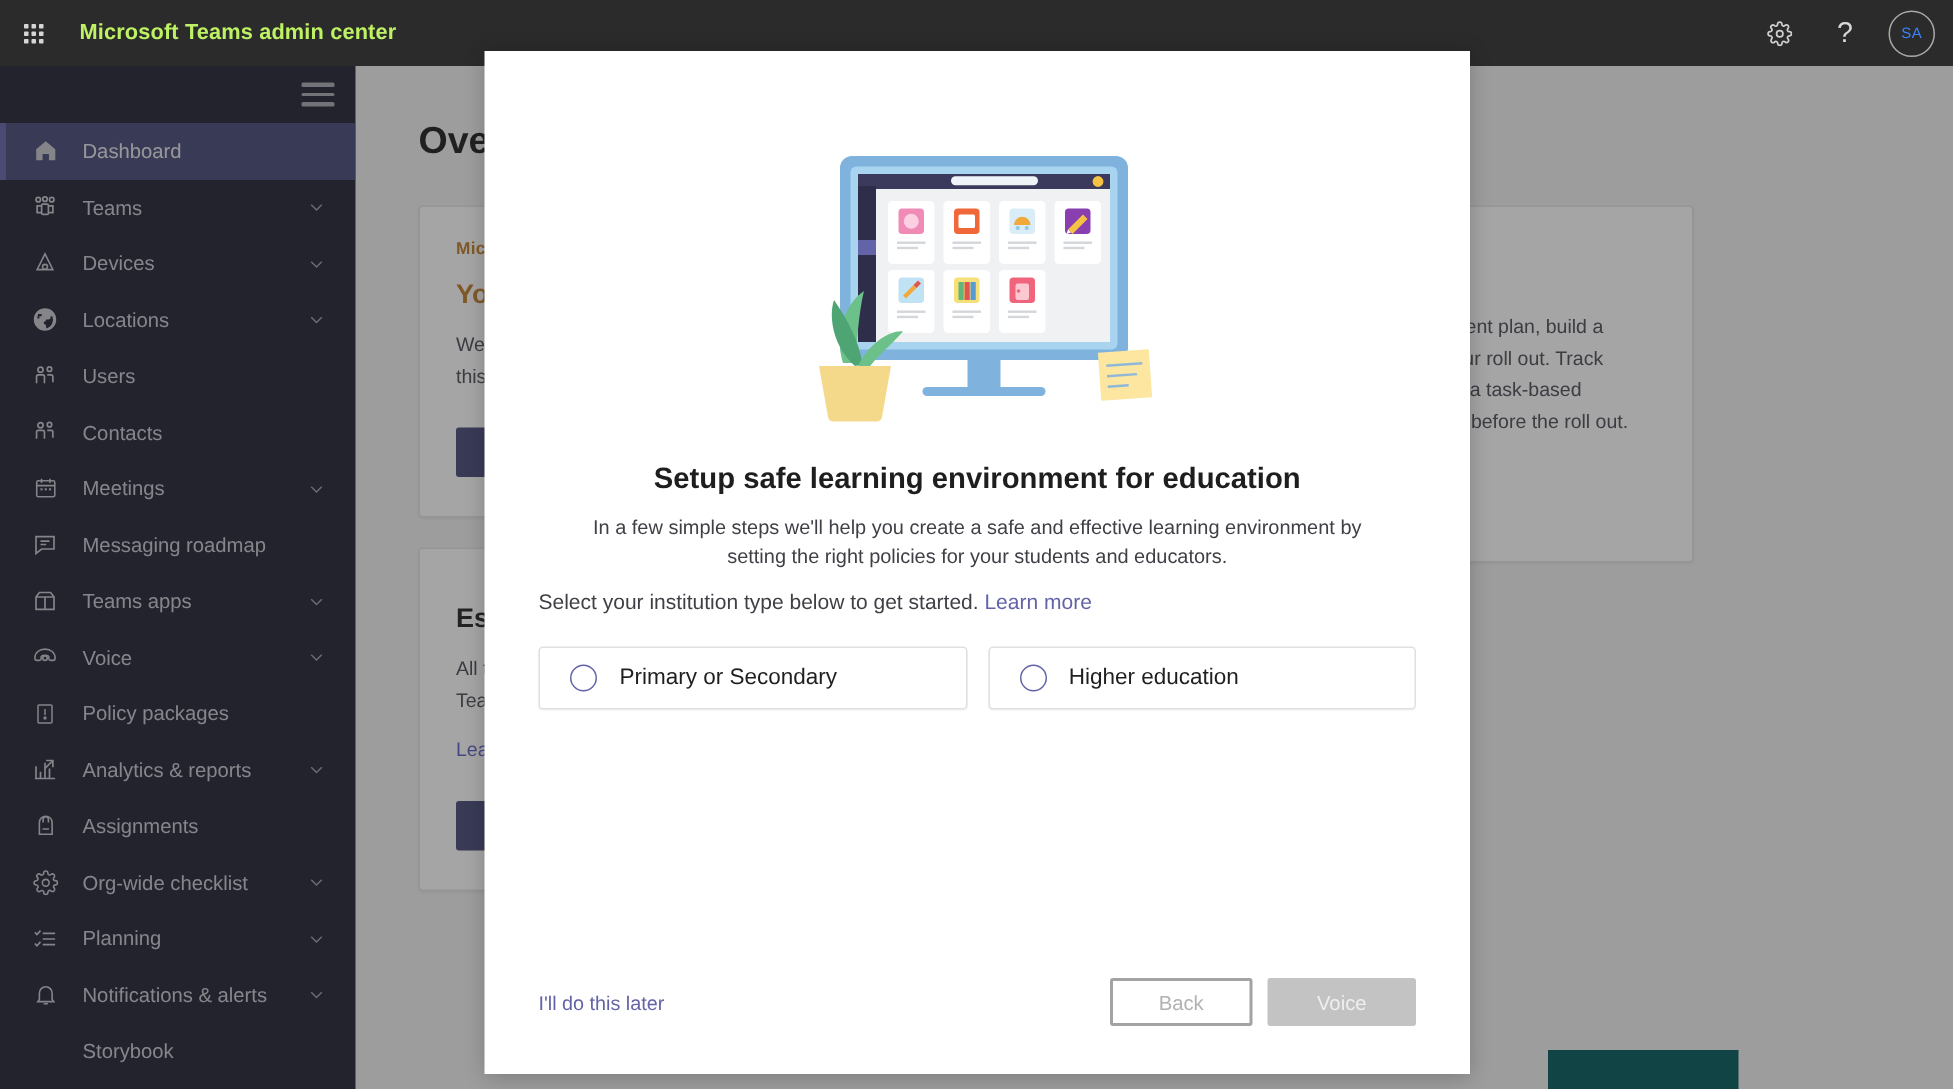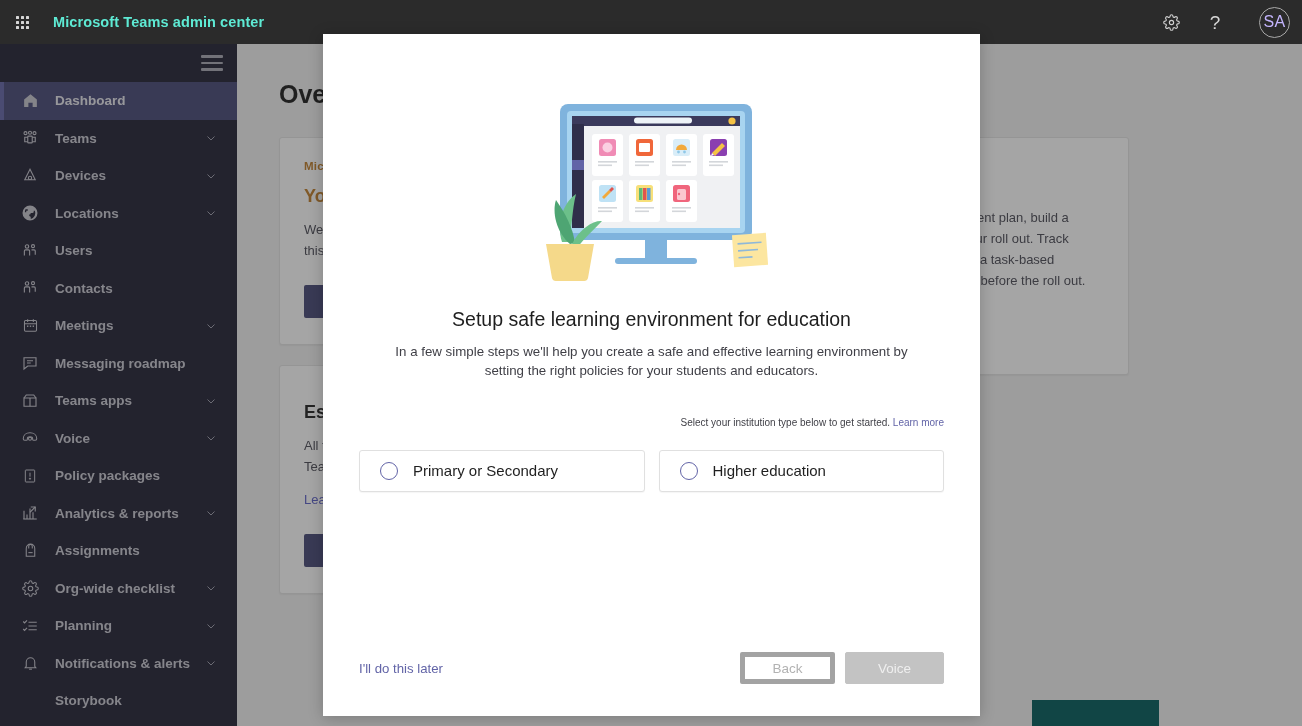--- a/index.html
+++ b/index.html
@@ -23,48 +23,47 @@
     width: 44px; height: 44px;
     display: flex; align-items: center; justify-content: center;
     cursor: pointer;
   }
   .waffle-grid {
     display: grid; grid-template-columns: repeat(3, 3px);
     grid-template-rows: repeat(3, 3px); gap: 2px;
   }
   .waffle-grid i { display: block; width: 3px; height: 3px; background: #d6d6d6; border-radius: 0.5px; }
   .app-title {
-    color: #5eead4; font-size: 14.5px; font-weight: 600;
+    color: #bef264; font-size: 14.5px; font-weight: 600;
     margin-left: 9px; letter-spacing: 0.1px;
   }
   .topbar-right {
     margin-left: auto; display: flex; align-items: center; gap: 0px;
     padding-right: 12px;
   }
   .tb-icon {
     width: 44px; height: 44px; display: flex; align-items: center; justify-content: center;
     color: #d0d0d0; cursor: pointer;
   }
   .tb-icon svg { display: block; }
   .help-glyph { font-size: 19px; color: #d8d8d8; line-height: 1; font-weight: 400; }
   .avatar {
     width: 31px; height: 31px; border-radius: 50%;
-    border: 1px solid #a9a9a9; color: #c4b5fd;
+    border: 1px solid #a9a9a9; color: #3b82f6;
     display: flex; align-items: center; justify-content: center;
-    font-size: 16px; letter-spacing: 0.3px; margin-left: 22px; cursor: pointer;
+    font-size: 10px; letter-spacing: 0.3px; margin-left: 7px; cursor: pointer;
   }
 
   
   .sidebar {
     position: absolute; top: 44px; left: 0;
     width: 237px; height: 682px;
     background: #201f33;
     overflow: hidden;
     z-index: 3;
-    font-weight: bold;
   }
   .hamburger-row {
     height: 38px; display: flex; align-items: center; justify-content: flex-end;
     padding-right: 14px;
   }
   .hamburger { width: 22px; cursor: pointer; }
   .hamburger span {
     display: block; height: 2.5px; background: #a8a8b4; margin-bottom: 4px; border-radius: 1px;
   }
   .hamburger span:last-child { margin-bottom: 0; }
@@ -148,30 +147,30 @@
     background: #ffffff;
     z-index: 10;
     display: flex; flex-direction: column;
     box-shadow: 0 2px 14px rgba(0,0,0,0.22);
   }
   .modal-body { flex: 1; padding: 0 36px; display: flex; flex-direction: column; }
 
   .illus { margin: 68px auto 0 auto; width: 252px; height: 185px; position: relative; }
 
   .modal-title {
-    text-align: center; font-size: 19.5px; font-weight: 400;
+    text-align: center; font-size: 19.5px; font-weight: 700;
     color: #1e1e1e; margin-top: 21px;
   }
   .modal-sub {
     text-align: center; font-size: 13.3px; color: #3f3f46;
     line-height: 1.42; margin-top: 12px;
     max-width: 520px; margin-left: auto; margin-right: auto;
   }
   .modal-select-line {
-    text-align: right; font-size: 10px; color: #3f3f46; margin-top: 36px;
+    text-align: left; font-size: 14px; color: #3f3f46; margin-top: 12px;
   }
   .learn-more { color: #6264a7; text-decoration: none; cursor: pointer; }
 
   .choices { display: flex; gap: 14px; margin-top: 22px; }
   .choice {
     flex: 1; height: 42px;
     border: 1px solid #e0e0e0; border-radius: 3px;
     display: flex; align-items: center; padding-left: 20px;
     cursor: pointer; background: #fff;
     box-shadow: 0 1px 1px rgba(0,0,0,0.04);
@@ -189,21 +188,21 @@
   .later-link {
     font-size: 13.2px; color: #6264a7; text-decoration: none; cursor: pointer;
   }
   .footer-btns { margin-left: auto; display: flex; gap: 10px; }
   .btn {
     height: 32px; border-radius: 2px; font-size: 13.5px;
     display: flex; align-items: center; justify-content: center;
     cursor: pointer; font-family: inherit;
   }
   .btn-back {
-    width: 95px; background: #fff; border: 5px solid #a3a3a3; color: #b2b2b2;
+    width: 95px; background: #fff; border: 2px solid #a3a3a3; color: #b2b2b2;
   }
   .btn-next {
     width: 99px; background: #c3c3c3; border: 1px solid #c3c3c3; color: #efefef;
   }
 </style>
 </head>
 <body>
 
 <div id="root">
 

